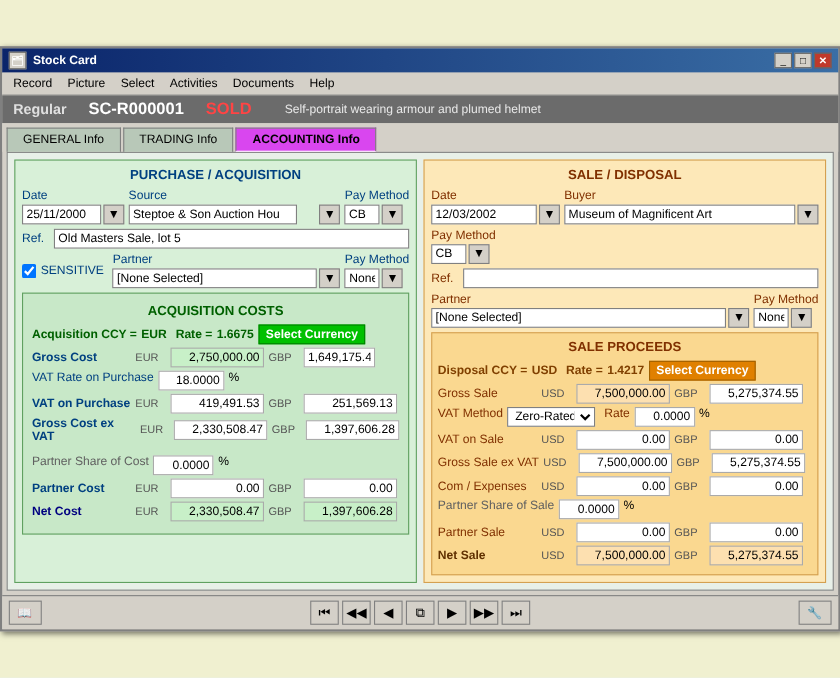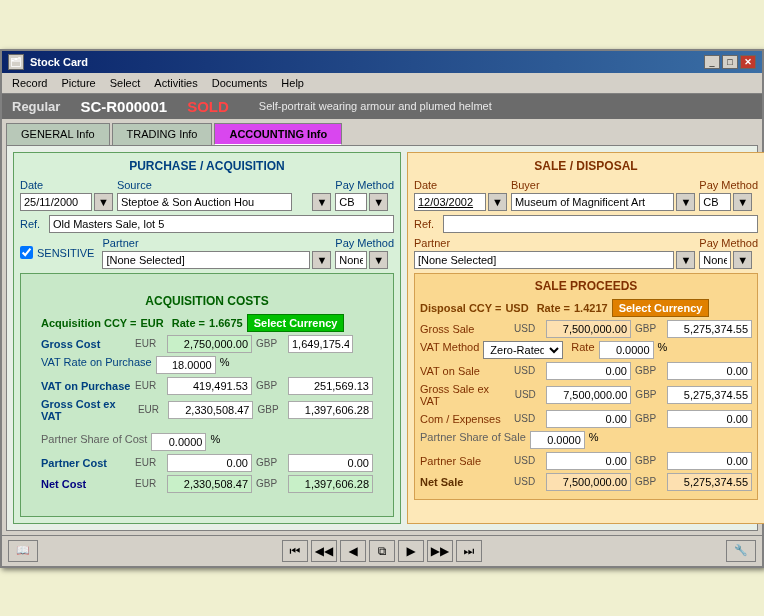--- a/index.html
+++ b/index.html
@@ -152,21 +152,21 @@
           </div>
           <div style="display:flex;flex-direction:column;gap:2px;">
             <span class="form-label">Pay Method</span>
             <div style="display:flex;align-items:center;gap:2px;">
               <input class="form-input" style="width: 32px;" value="None">
               <span style="border:1px solid #808080;background:#d4d0c8;padding:1px 3px;cursor:pointer;height:18px;display:flex;align-items:center;">▼</span>
             </div>
           </div>
         </div>
 
-        <div style="background:#c8e8c8;border:1px solid #60a060;padding:20px;margin-top:4px;">
+        <div style="background:#c8e8c8;border:1px solid #60a060;padding:8px;margin-top:4px;">
           <div class="panel-title" style="color:#006000;">ACQUISITION COSTS</div>
 
           <div class="costs-row">
             <span class="ccy-label">Acquisition CCY =</span>
             <span class="ccy-label">EUR</span>
             <span class="rate-label" style="margin-left:4px;">Rate =</span>
             <span class="rate-value">1.6675</span>
             <button class="select-currency-btn">Select Currency</button>
           </div>
 
@@ -226,21 +226,21 @@
         </div>
       </div>
 
       <div class="panel panel-orange">
         <div class="panel-title-orange">SALE / DISPOSAL</div>
 
         <div class="form-row">
           <div style="display:flex;flex-direction:column;gap:2px;">
             <span class="form-label-orange">Date</span>
             <div style="display:flex;align-items:center;gap:2px;">
-              <input class="form-input" style="width: 72px; text-decoration: underline;" value="12/03/2002">
+              <input class="form-input" style="width: 96px;" value="12/03/2002">
               <span style="border:1px solid #808080;background:#d4d0c8;padding:1px 3px;cursor:pointer;height:18px;display:flex;align-items:center;">▼</span>
             </div>
           </div>
           <div style="display:flex;flex-direction:column;gap:2px;flex:1;">
             <span class="form-label-orange">Buyer</span>
             <div style="display:flex;align-items:center;gap:2px;">
               <input class="form-input" style="flex: 1 1 0%;" value="Museum of Magnificent Art">
               <span style="border:1px solid #808080;background:#d4d0c8;padding:1px 3px;cursor:pointer;height:18px;display:flex;align-items:center;">▼</span>
             </div>
           </div>

